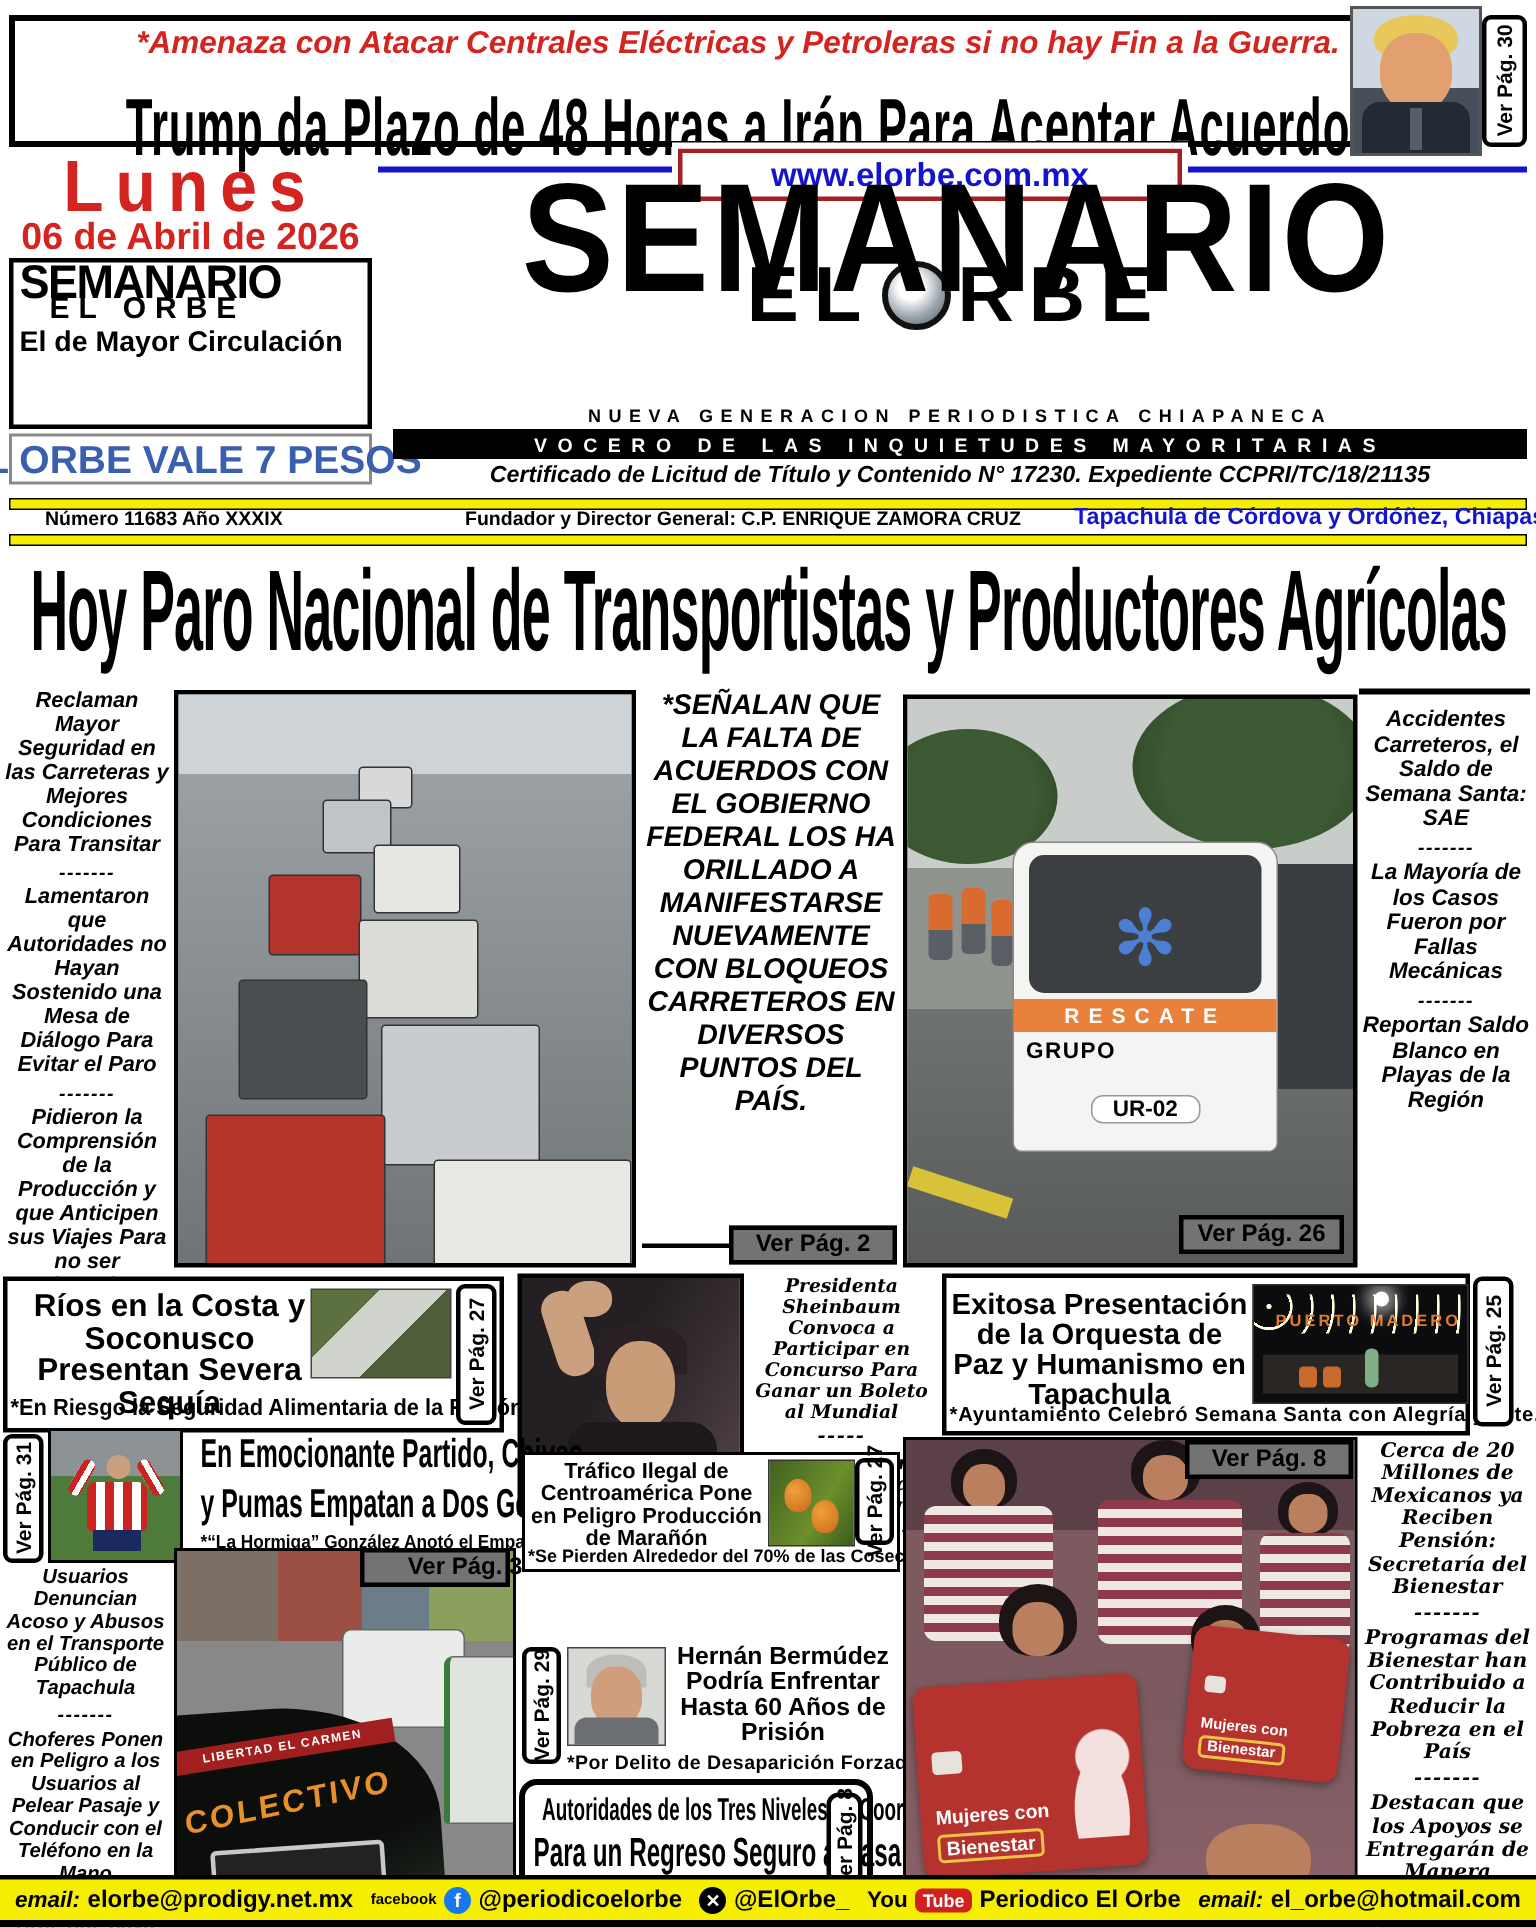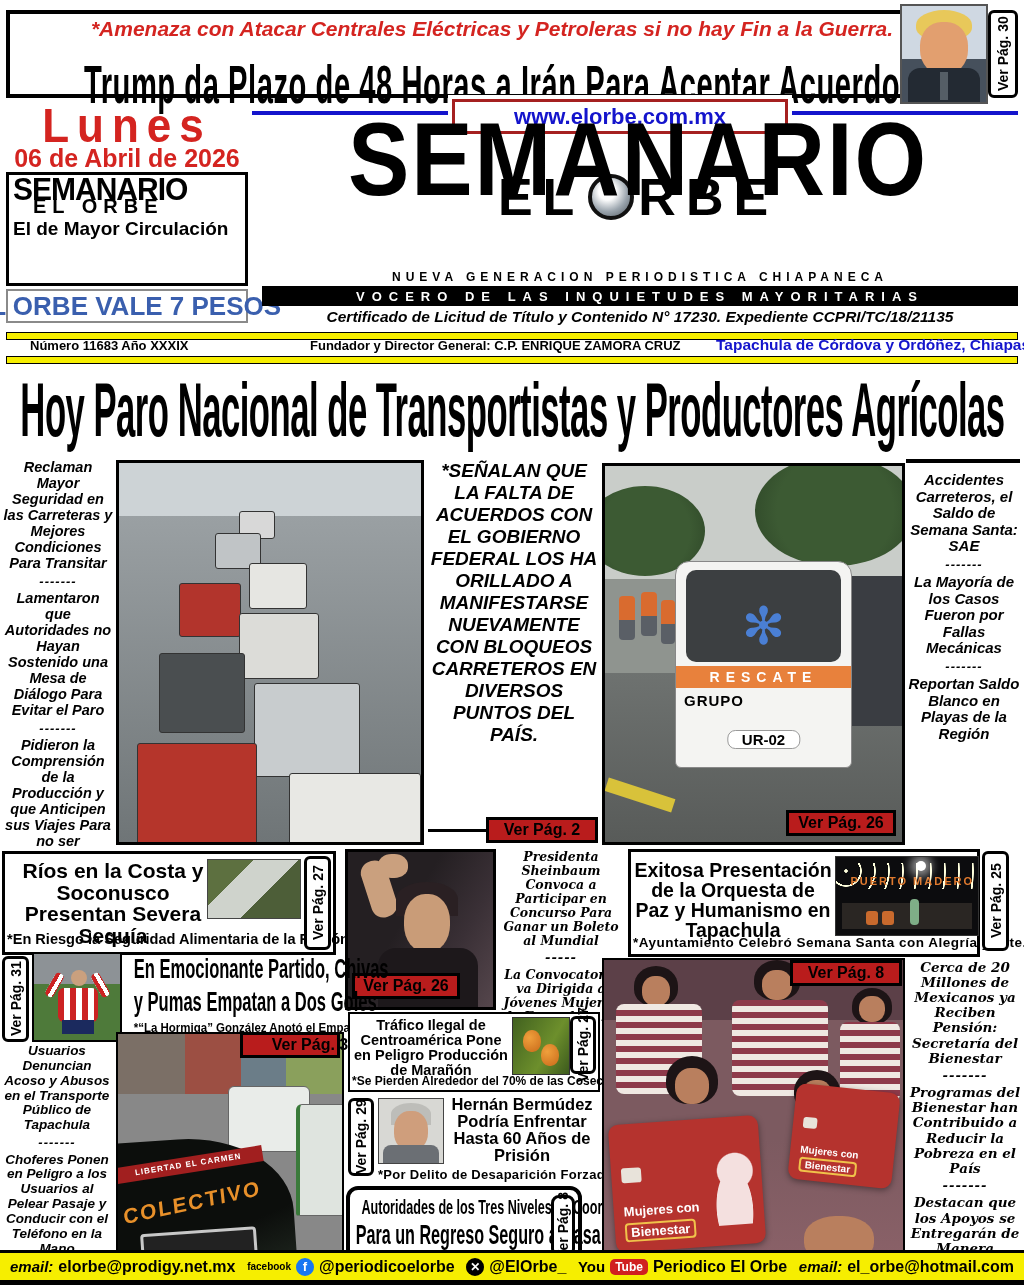--- a/index.html
+++ b/index.html
@@ -53,21 +53,21 @@
   
   .mainhead{left:0;top:366px;width:1024px;height:86px;text-align:center;overflow:visible;}
   .mainhead span{display:inline-block;font-size:34px;font-weight:900;letter-spacing:-.5px;white-space:nowrap;transform:scale(1.02,2.25);transform-origin:center top;}
   
   .deck{font-weight:bold;font-style:italic;text-align:center;line-height:1.1;}
   .deck p{margin:0;}
   .divider{text-align:center;font-weight:900;font-size:13px;letter-spacing:1px;line-height:1.5;}
   .serifdeck{font-family:"DejaVu Serif",serif;font-weight:bold;font-style:italic;text-align:center;line-height:1.12;}
   .serifdeck p{margin:0;}
   .photo{border:3px solid #000;box-sizing:border-box;overflow:hidden;position:absolute;}
-  .verbox{position:absolute;background:#b91c1c;border:3px solid #000;box-sizing:border-box;display:flex;align-items:center;justify-content:center;
+  .verbox{position:absolute;background:#737373;border:3px solid #000;box-sizing:border-box;display:flex;align-items:center;justify-content:center;
           font-weight:bold;font-size:16px;white-space:nowrap;}
   
   .sky{position:absolute;left:0;top:0;right:0;height:14%;background:#cdd3d6;}
   .road{position:absolute;left:0;top:14%;right:0;bottom:0;background:linear-gradient(#9aa0a3,#6f7577);}
   .truck{position:absolute;border:1px solid #333;border-radius:3px;}
   
   .amb-sky{position:absolute;inset:0;background:linear-gradient(#c9cdc9 0 30%,#8f948f 30% 55%,#6e7270 55%,#585b59);}
   .tree{position:absolute;background:radial-gradient(circle,#3c5a33 0 60%,#2c4426 100%);border-radius:50%;}
   .van{position:absolute;left:70px;top:95px;width:175px;height:205px;background:#f4f4f2;border-radius:14px 14px 6px 6px;border:1px solid #888;}
   .van .win{position:absolute;left:10px;top:8px;right:10px;height:92px;background:#3c3f41;border-radius:10px;}
@@ -317,21 +317,21 @@
     <div class="vanw" style="left:110px;top:52px;width:80px;height:64px;"></div>
     <div class="vanw" style="left:178px;top:70px;width:48px;height:110px;background:#dfe4df;border-left:4px solid #3a7a3a;"></div>
     <div class="hood">
       <div class="banner">LIBERTAD EL CARMEN</div>
       <div class="cword">COLECTIVO</div>
       <div class="grill"></div>
     </div>
   </div>
   <div class="verbox" style="left:240px;top:1032px;width:100px;height:26px;padding-left:40px;">Ver Pág. 3</div>
 
-  <div class="secbox" style="left:348px;top:1012px;width:252px;height:80px;border-width:2px;">
+  <div class="secbox" style="left:348px;top:968px;width:252px;height:80px;border-width:2px;">
     <div class="sechead" style="position:absolute;left:2px;top:4px;width:158px;font-size:14.5px;">Tráfico Ilegal de Centroamérica Pone en Peligro Producción de Marañón</div>
     <div class="fruitphoto" style="position:absolute;left:162px;top:3px;width:56px;height:56px;border:1px solid #333;">
       <div class="fruit" style="left:10px;top:12px;"></div>
       <div class="fruit" style="left:28px;top:26px;"></div>
     </div>
     <div class="subhead" style="position:absolute;left:2px;bottom:2px;width:244px;font-size:12px;">*Se Pierden Alrededor del 70% de las Cosechas.</div>
     <div class="vtab" style="position:absolute;right:2px;top:2px;width:26px;height:58px;">Ver Pág. 27</div>
   </div>
 
   <div class="abs" style="left:348px;top:1096px;width:252px;height:88px;">

